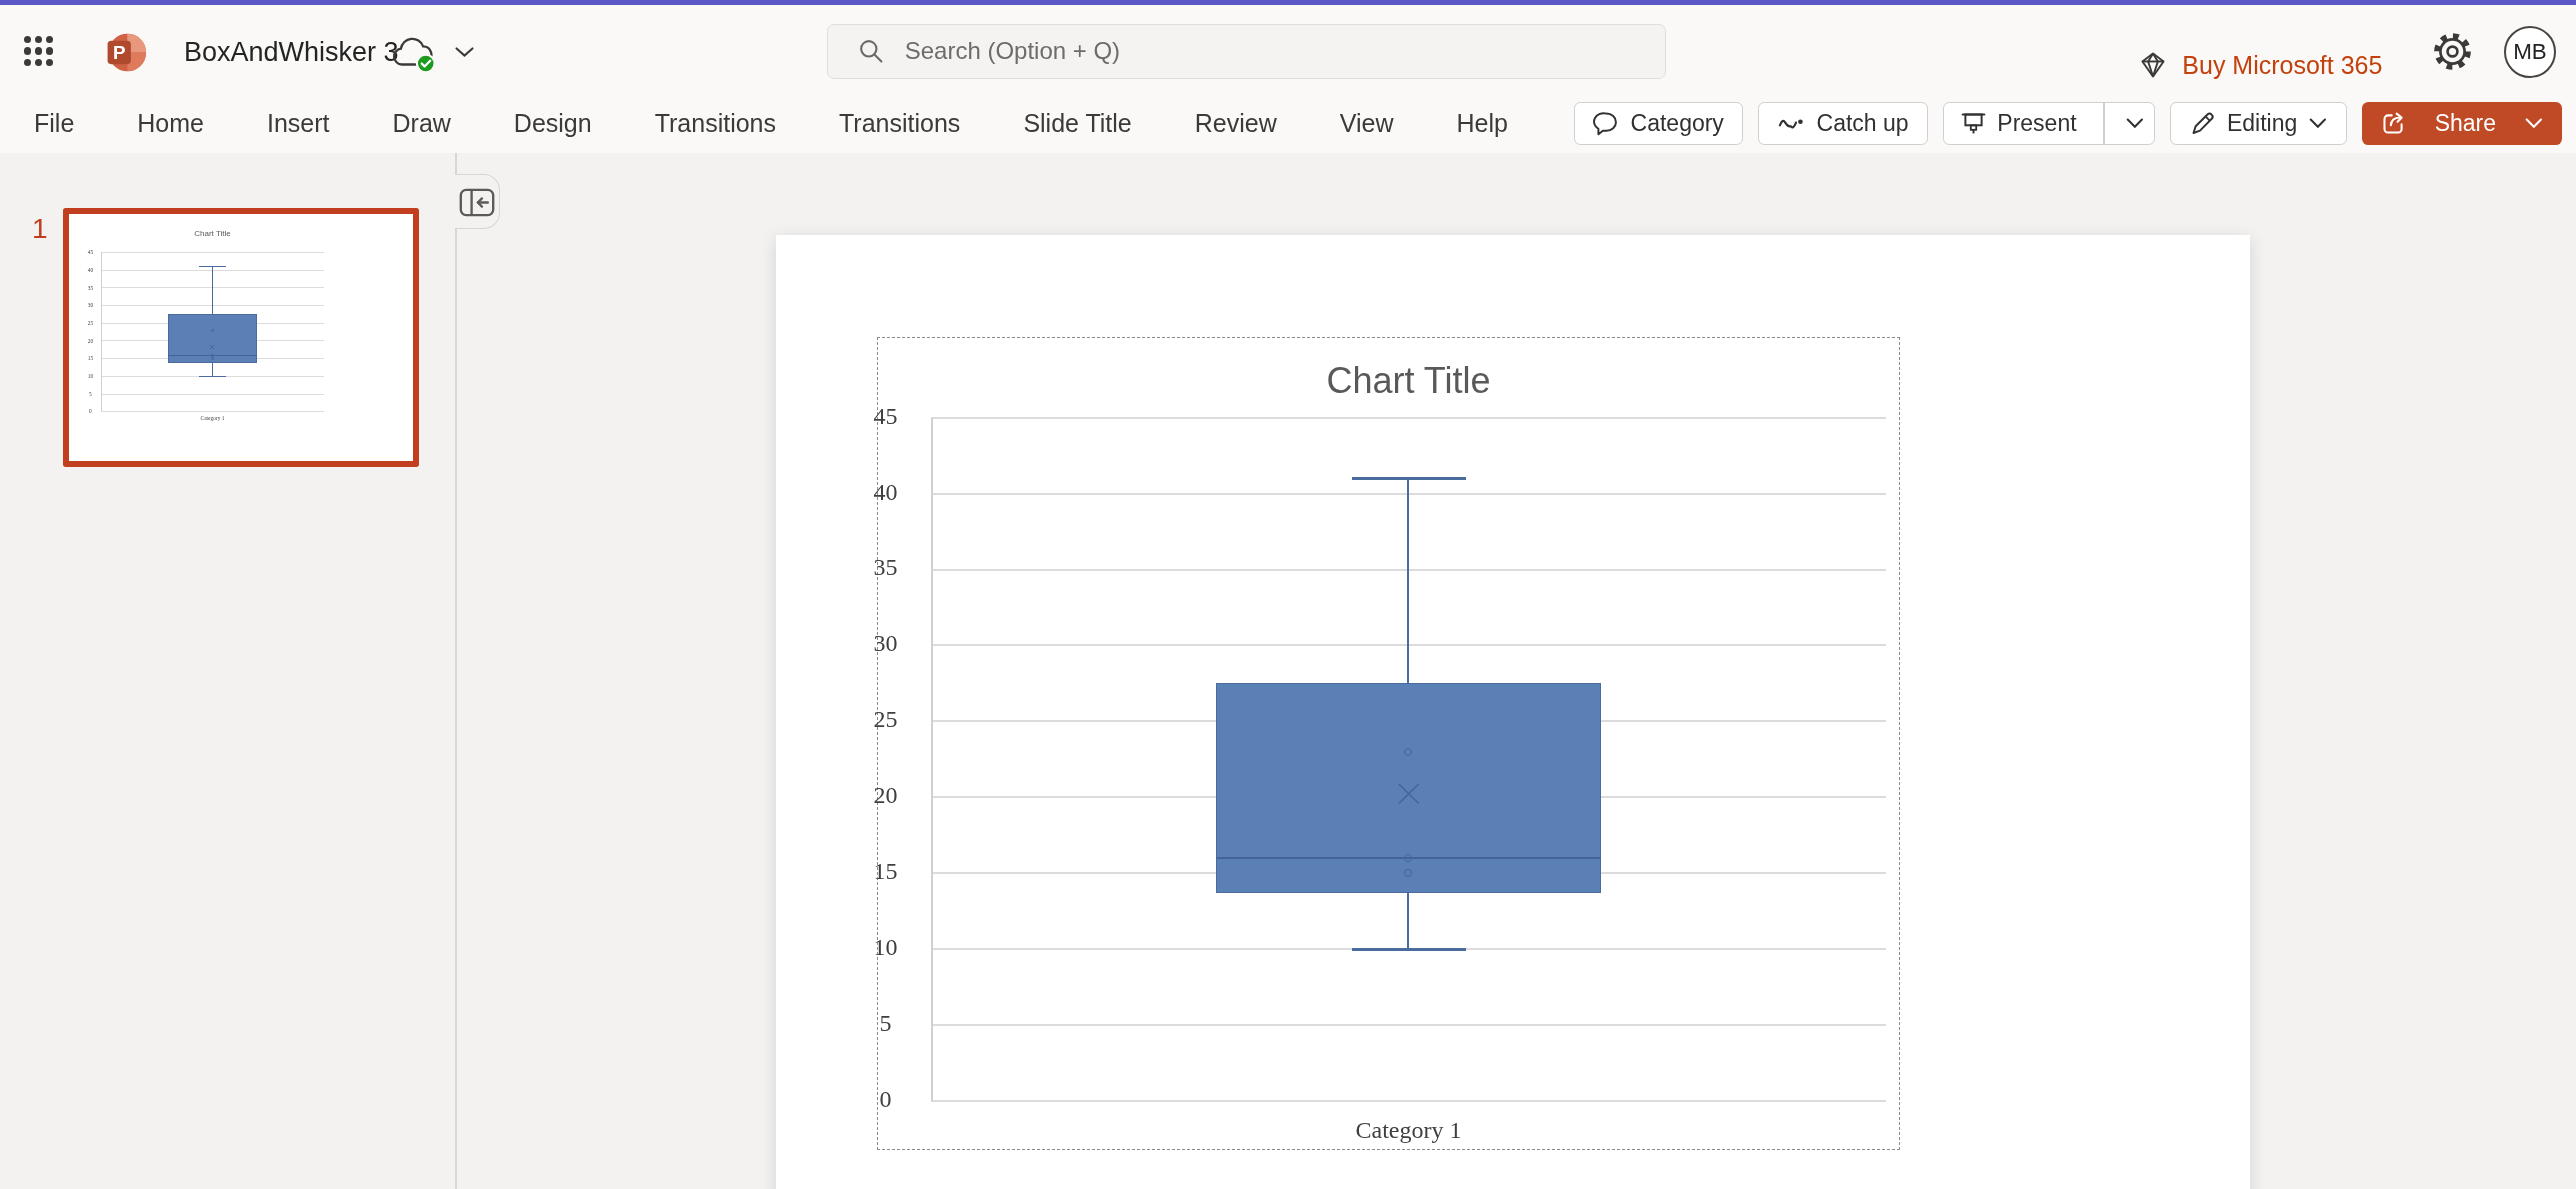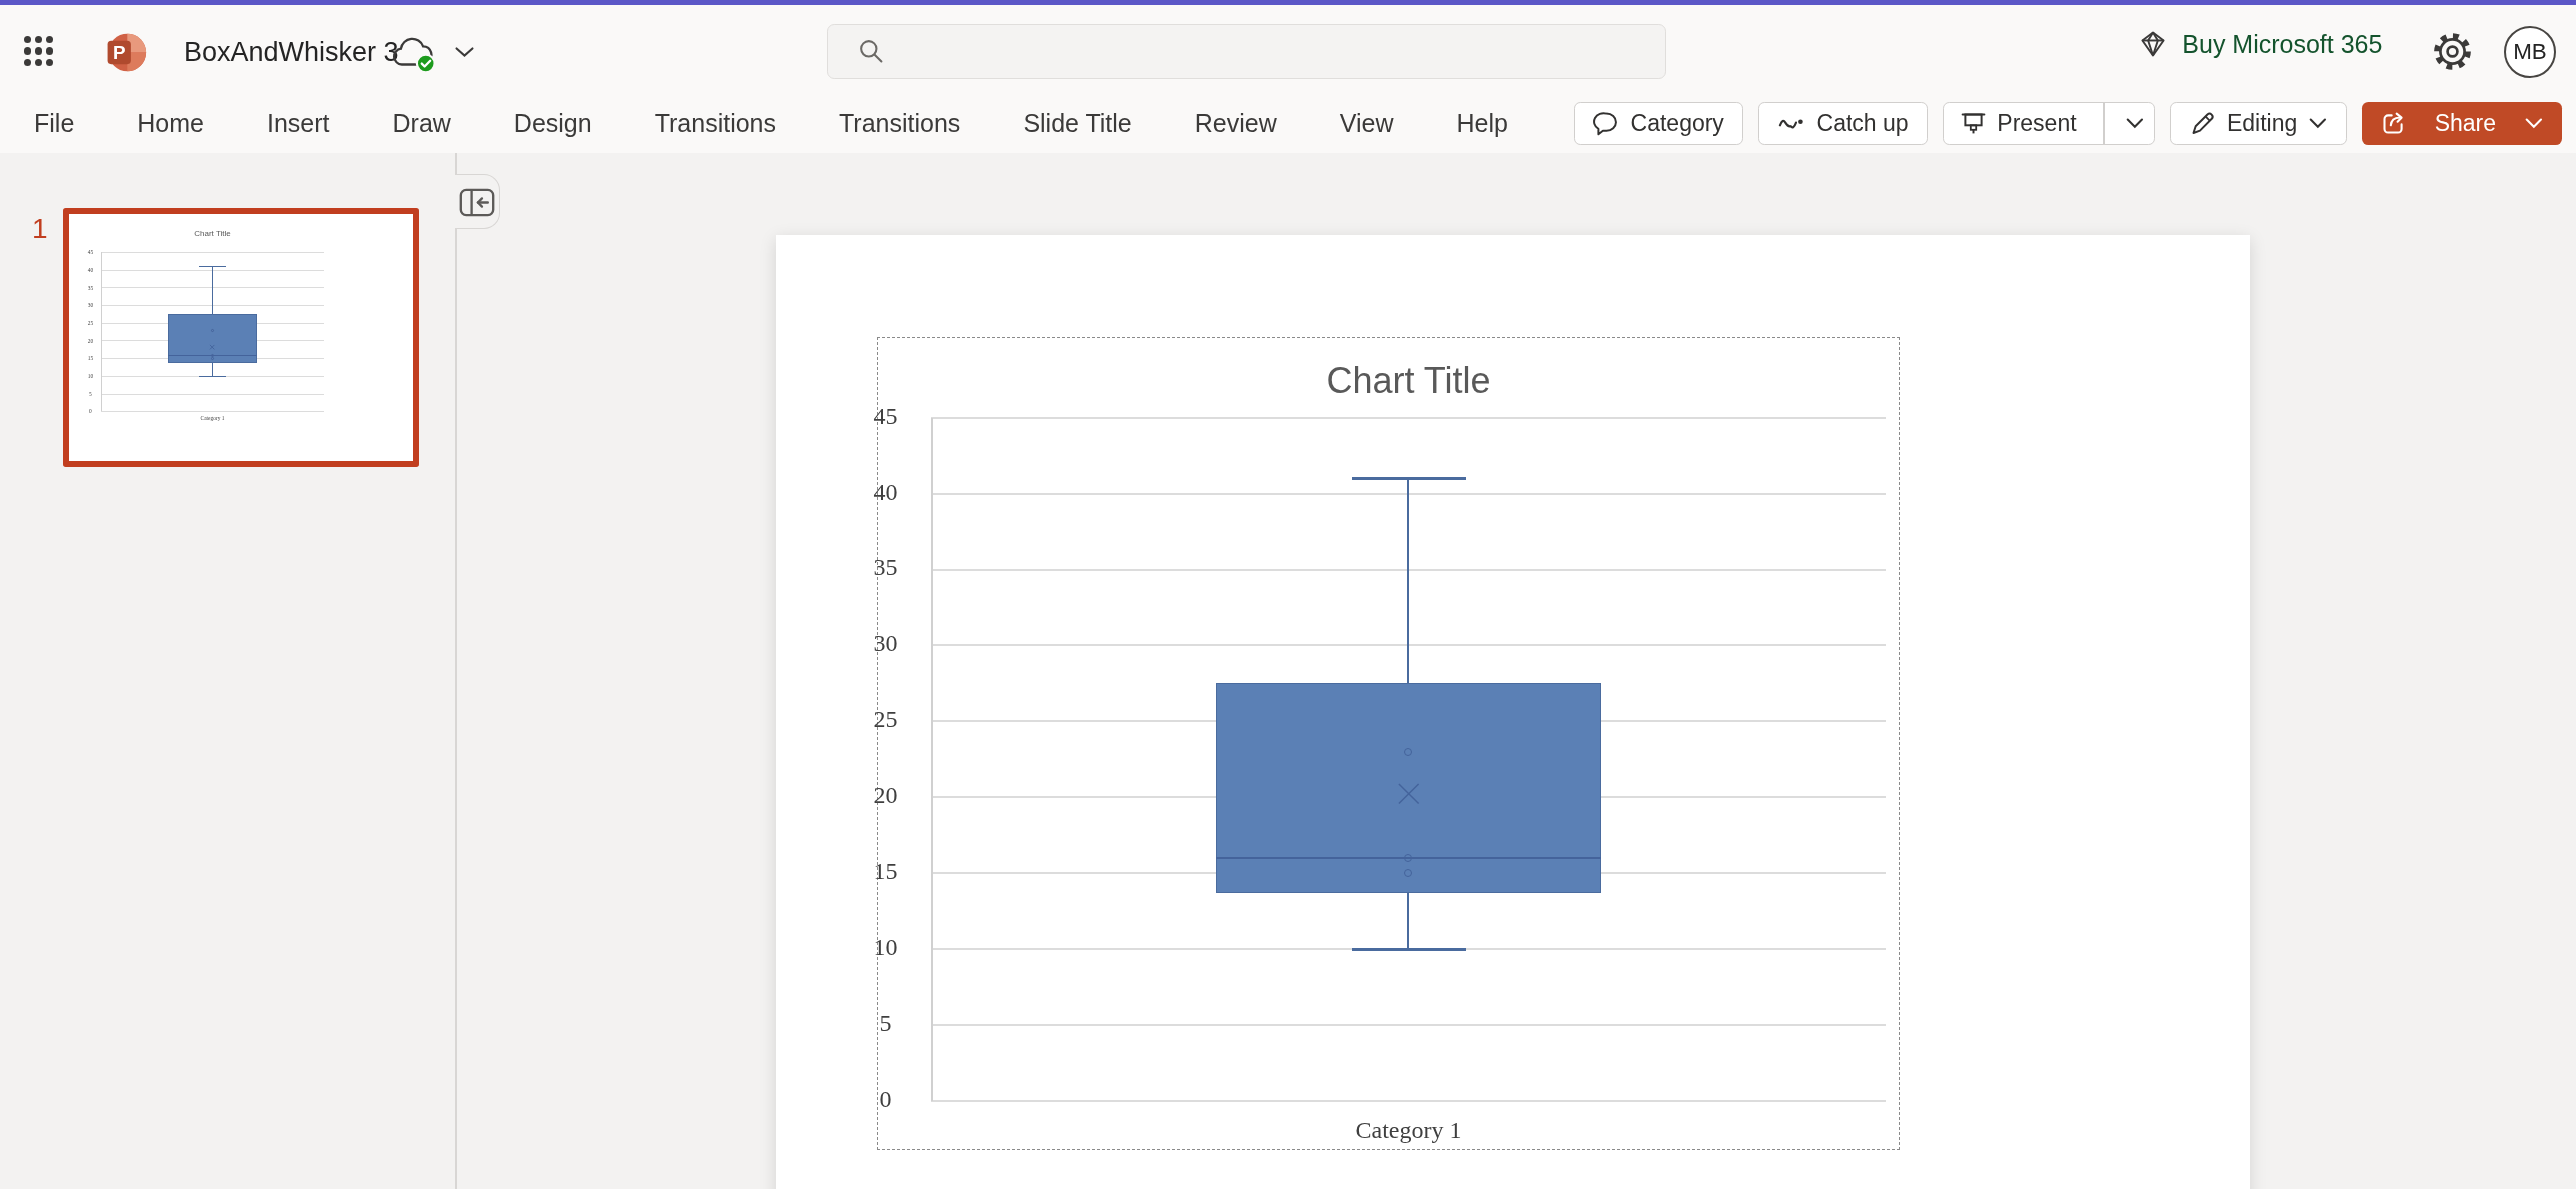--- a/index.html
+++ b/index.html
@@ -16,22 +16,22 @@
   .ppt-icon { position:absolute; left:104px; top:26px; width:43px; height:43px; }
   .doc-title { position:absolute; left:184px; top:32px; font-size:27px; color:#242424; }
   .cloud-icon { position:absolute; left:390px; top:32px; }
   .title-chevron { position:absolute; left:453px; top:39px; }
   .searchbox { position:absolute; left:827px; top:19px; width:839px; height:55px; background:#f4f3f2;
                border:1.3px solid #e0dedc; border-radius:7.2px; display:flex; align-items:center; }
   .searchbox svg { margin-left:30px; }
   .searchbox input { flex:1; border:none; outline:none; background:transparent; font-size:24px;
                      color:#444; padding-left:19.7px; font-family:"Liberation Sans",sans-serif; }
   .searchbox input::placeholder { color:#6e6c6a; opacity:1; }
-  .buy365 { position:absolute; left:2138px; top:20px; height:39px; display:flex; align-items:center; gap:14.3px;
-            font-size:25px; color:#14532d; cursor:pointer; }
+  .buy365 { position:absolute; left:2138px; top:41px; height:39px; display:flex; align-items:center; gap:14.3px;
+            font-size:25px; color:#c2410c; cursor:pointer; }
   .gear-btn { position:absolute; left:2431px; top:25px; width:43px; height:43px; cursor:pointer; }
   .avatar { position:absolute; left:2504px; top:21.5px; width:52px; height:52px; border-radius:50%;
             border:2.7px solid #474542; background:#fff; display:flex; align-items:center; justify-content:center;
             font-size:22.4px; color:#242424; cursor:pointer; }
 
   
   .menubar { position:absolute; left:0; top:94px; width:2576px; height:59px; background:#faf9f8; }
   .menu-items { position:absolute; left:34px; top:0; height:59px; display:flex; gap:63px; align-items:center; }
   .menu-item { font-size:25px; color:#3b3a39; cursor:pointer; white-space:nowrap; }
   .action-group { position:absolute; right:14.3px; top:8px; height:43px; display:flex; gap:15px; }
@@ -115,20 +115,21 @@
       <svg width="23" height="16" viewBox="0 0 26 18">
           <polyline points="4,5 13,13 22,5" fill="none" stroke="#3b3a39" stroke-width="2.4" stroke-linecap="round"></polyline>
         </svg>
     </div>
 
     <div class="searchbox">
       <svg width="27" height="27" viewBox="0 0 30 30">
         <circle cx="12" cy="12" r="8.5" fill="none" stroke="#6b6966" stroke-width="2.3"></circle>
         <line x1="18.5" y1="18.5" x2="26" y2="26" stroke="#6b6966" stroke-width="2.3" stroke-linecap="round"></line>
       </svg>
+      <input placeholder="Search (Option + Q)" style="">
     </div>
 
     <div class="buy365">
       <svg width="30" height="30" viewBox="0 0 34 34">
         <polygon points="17,4 29,13 17,30 5,13" fill="none" stroke="#3b3a39" stroke-width="2.2" stroke-linejoin="round"></polygon>
         <polyline points="5,13 29,13" fill="none" stroke="#3b3a39" stroke-width="2.2"></polyline>
         <polyline points="17,4 11.5,13 17,30" fill="none" stroke="#3b3a39" stroke-width="2.2" stroke-linejoin="round"></polyline>
         <polyline points="17,4 22.5,13 17,30" fill="none" stroke="#3b3a39" stroke-width="2.2" stroke-linejoin="round"></polyline>
       </svg>
       <span>Buy Microsoft 365</span>

